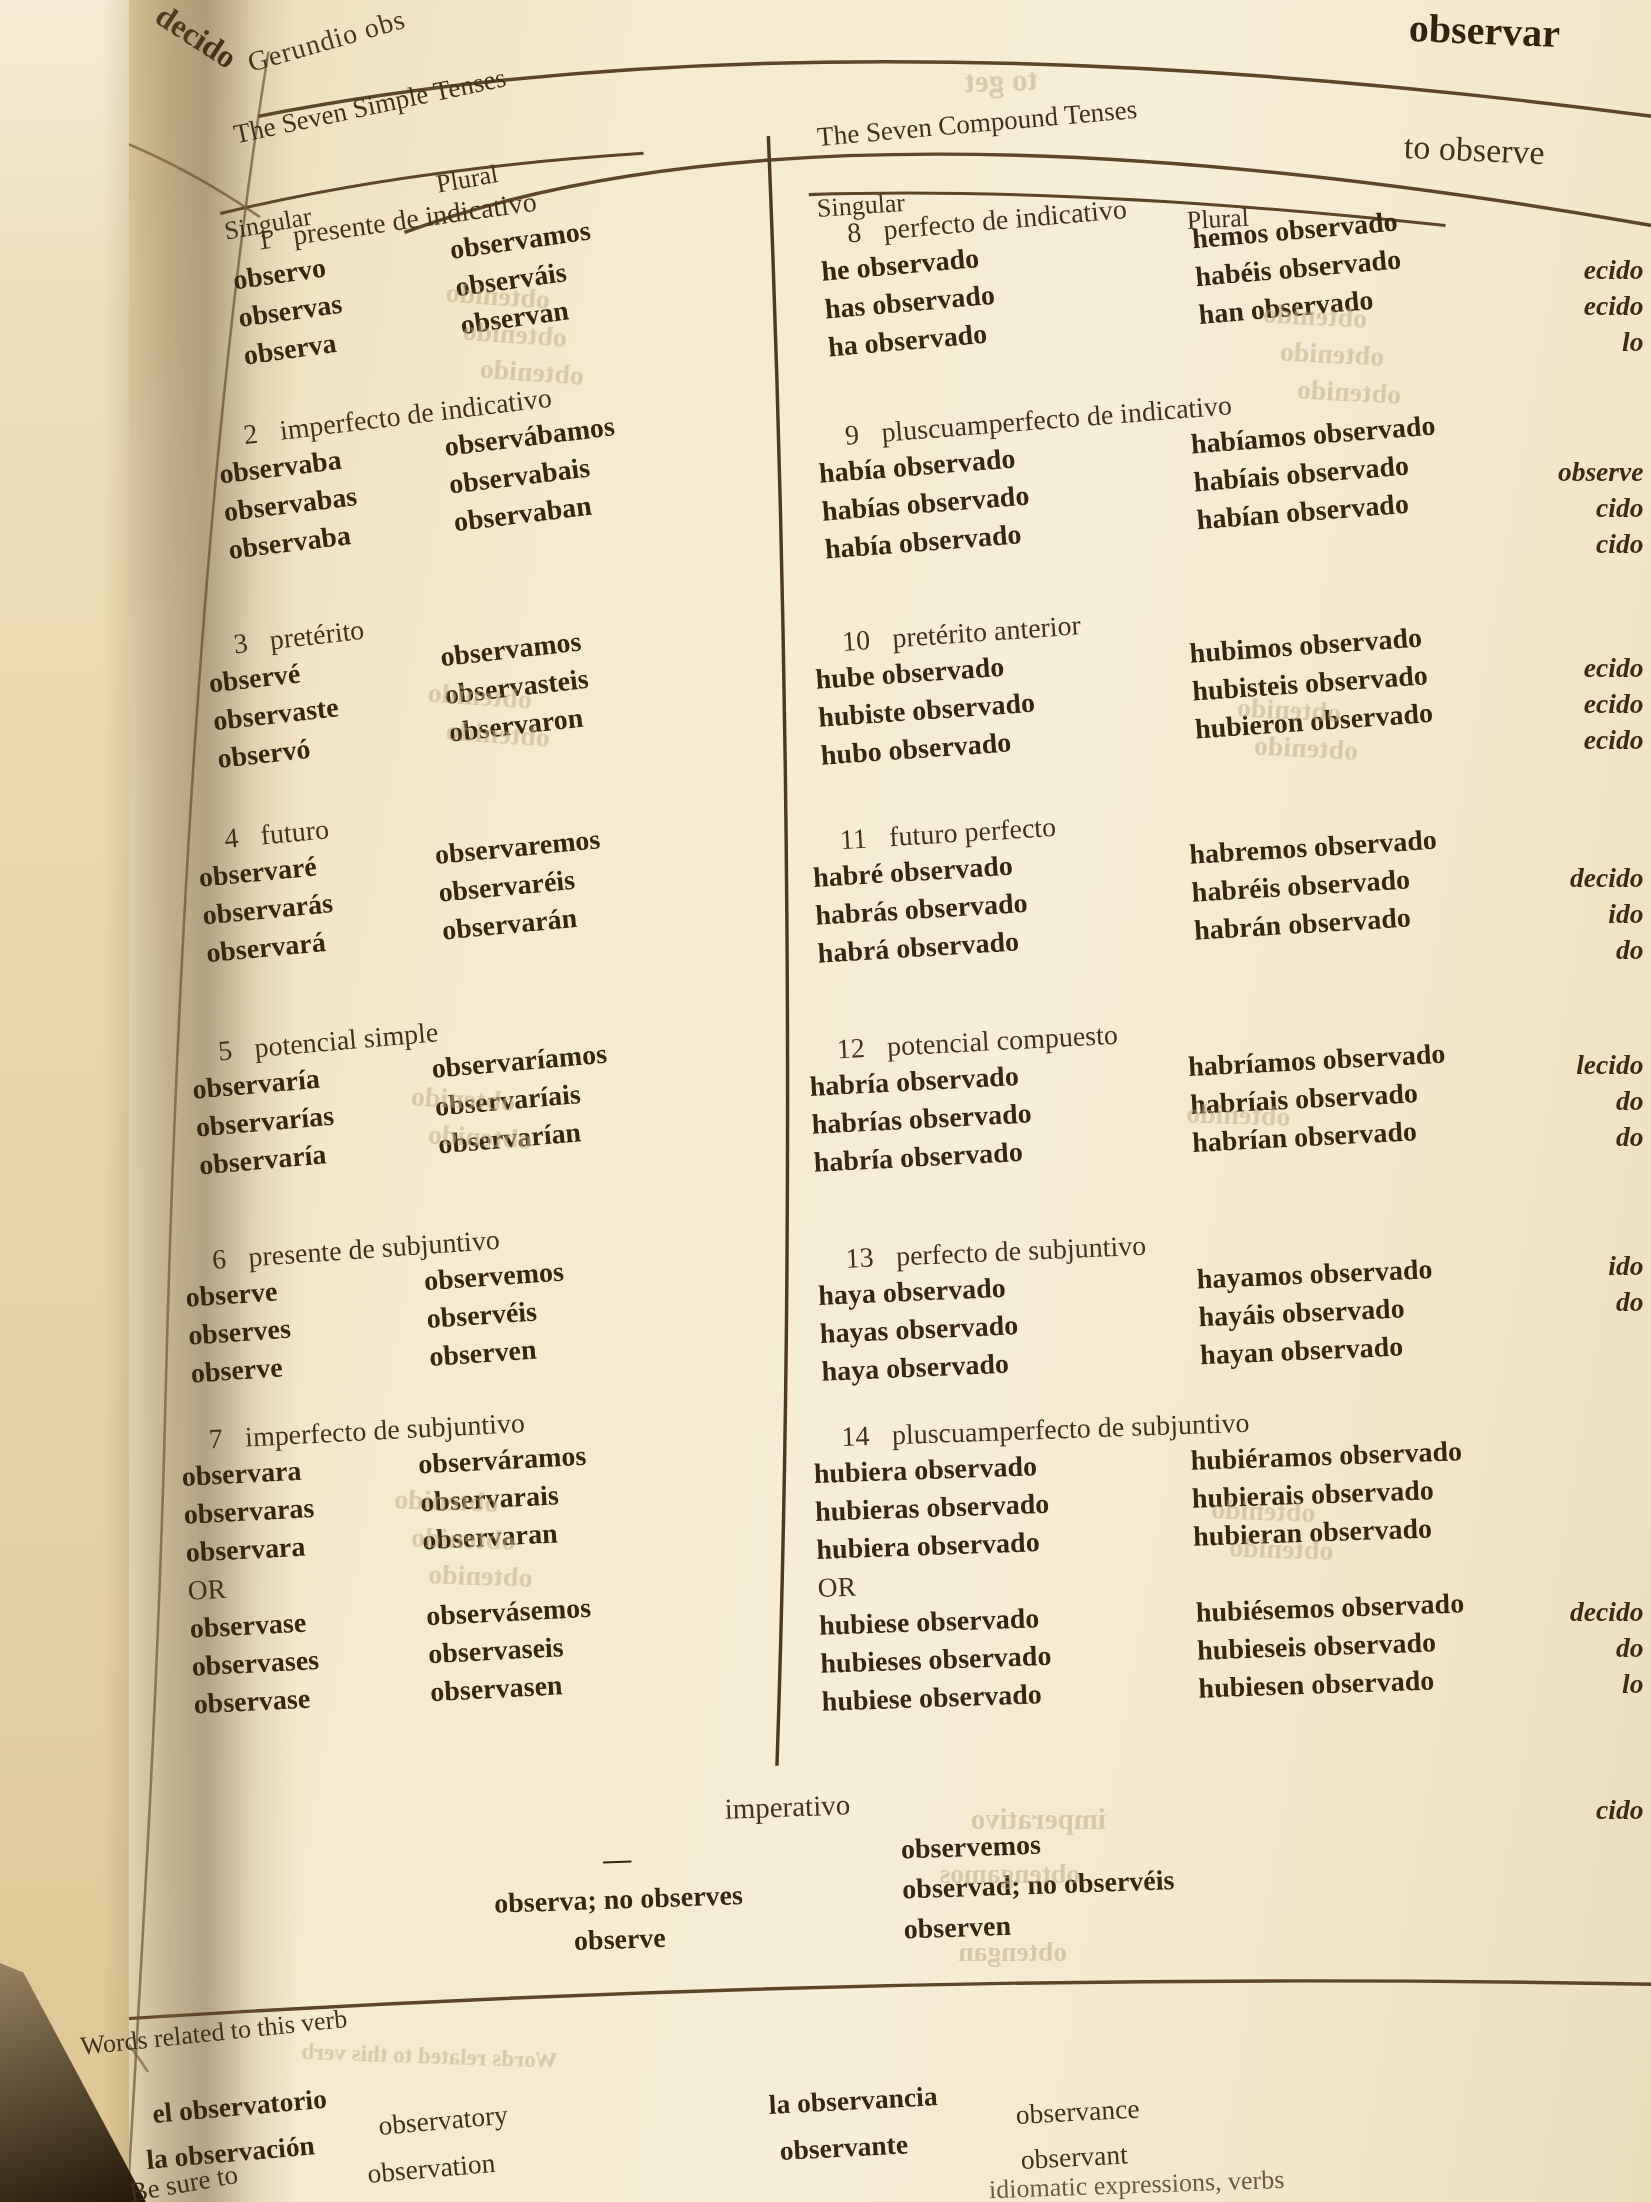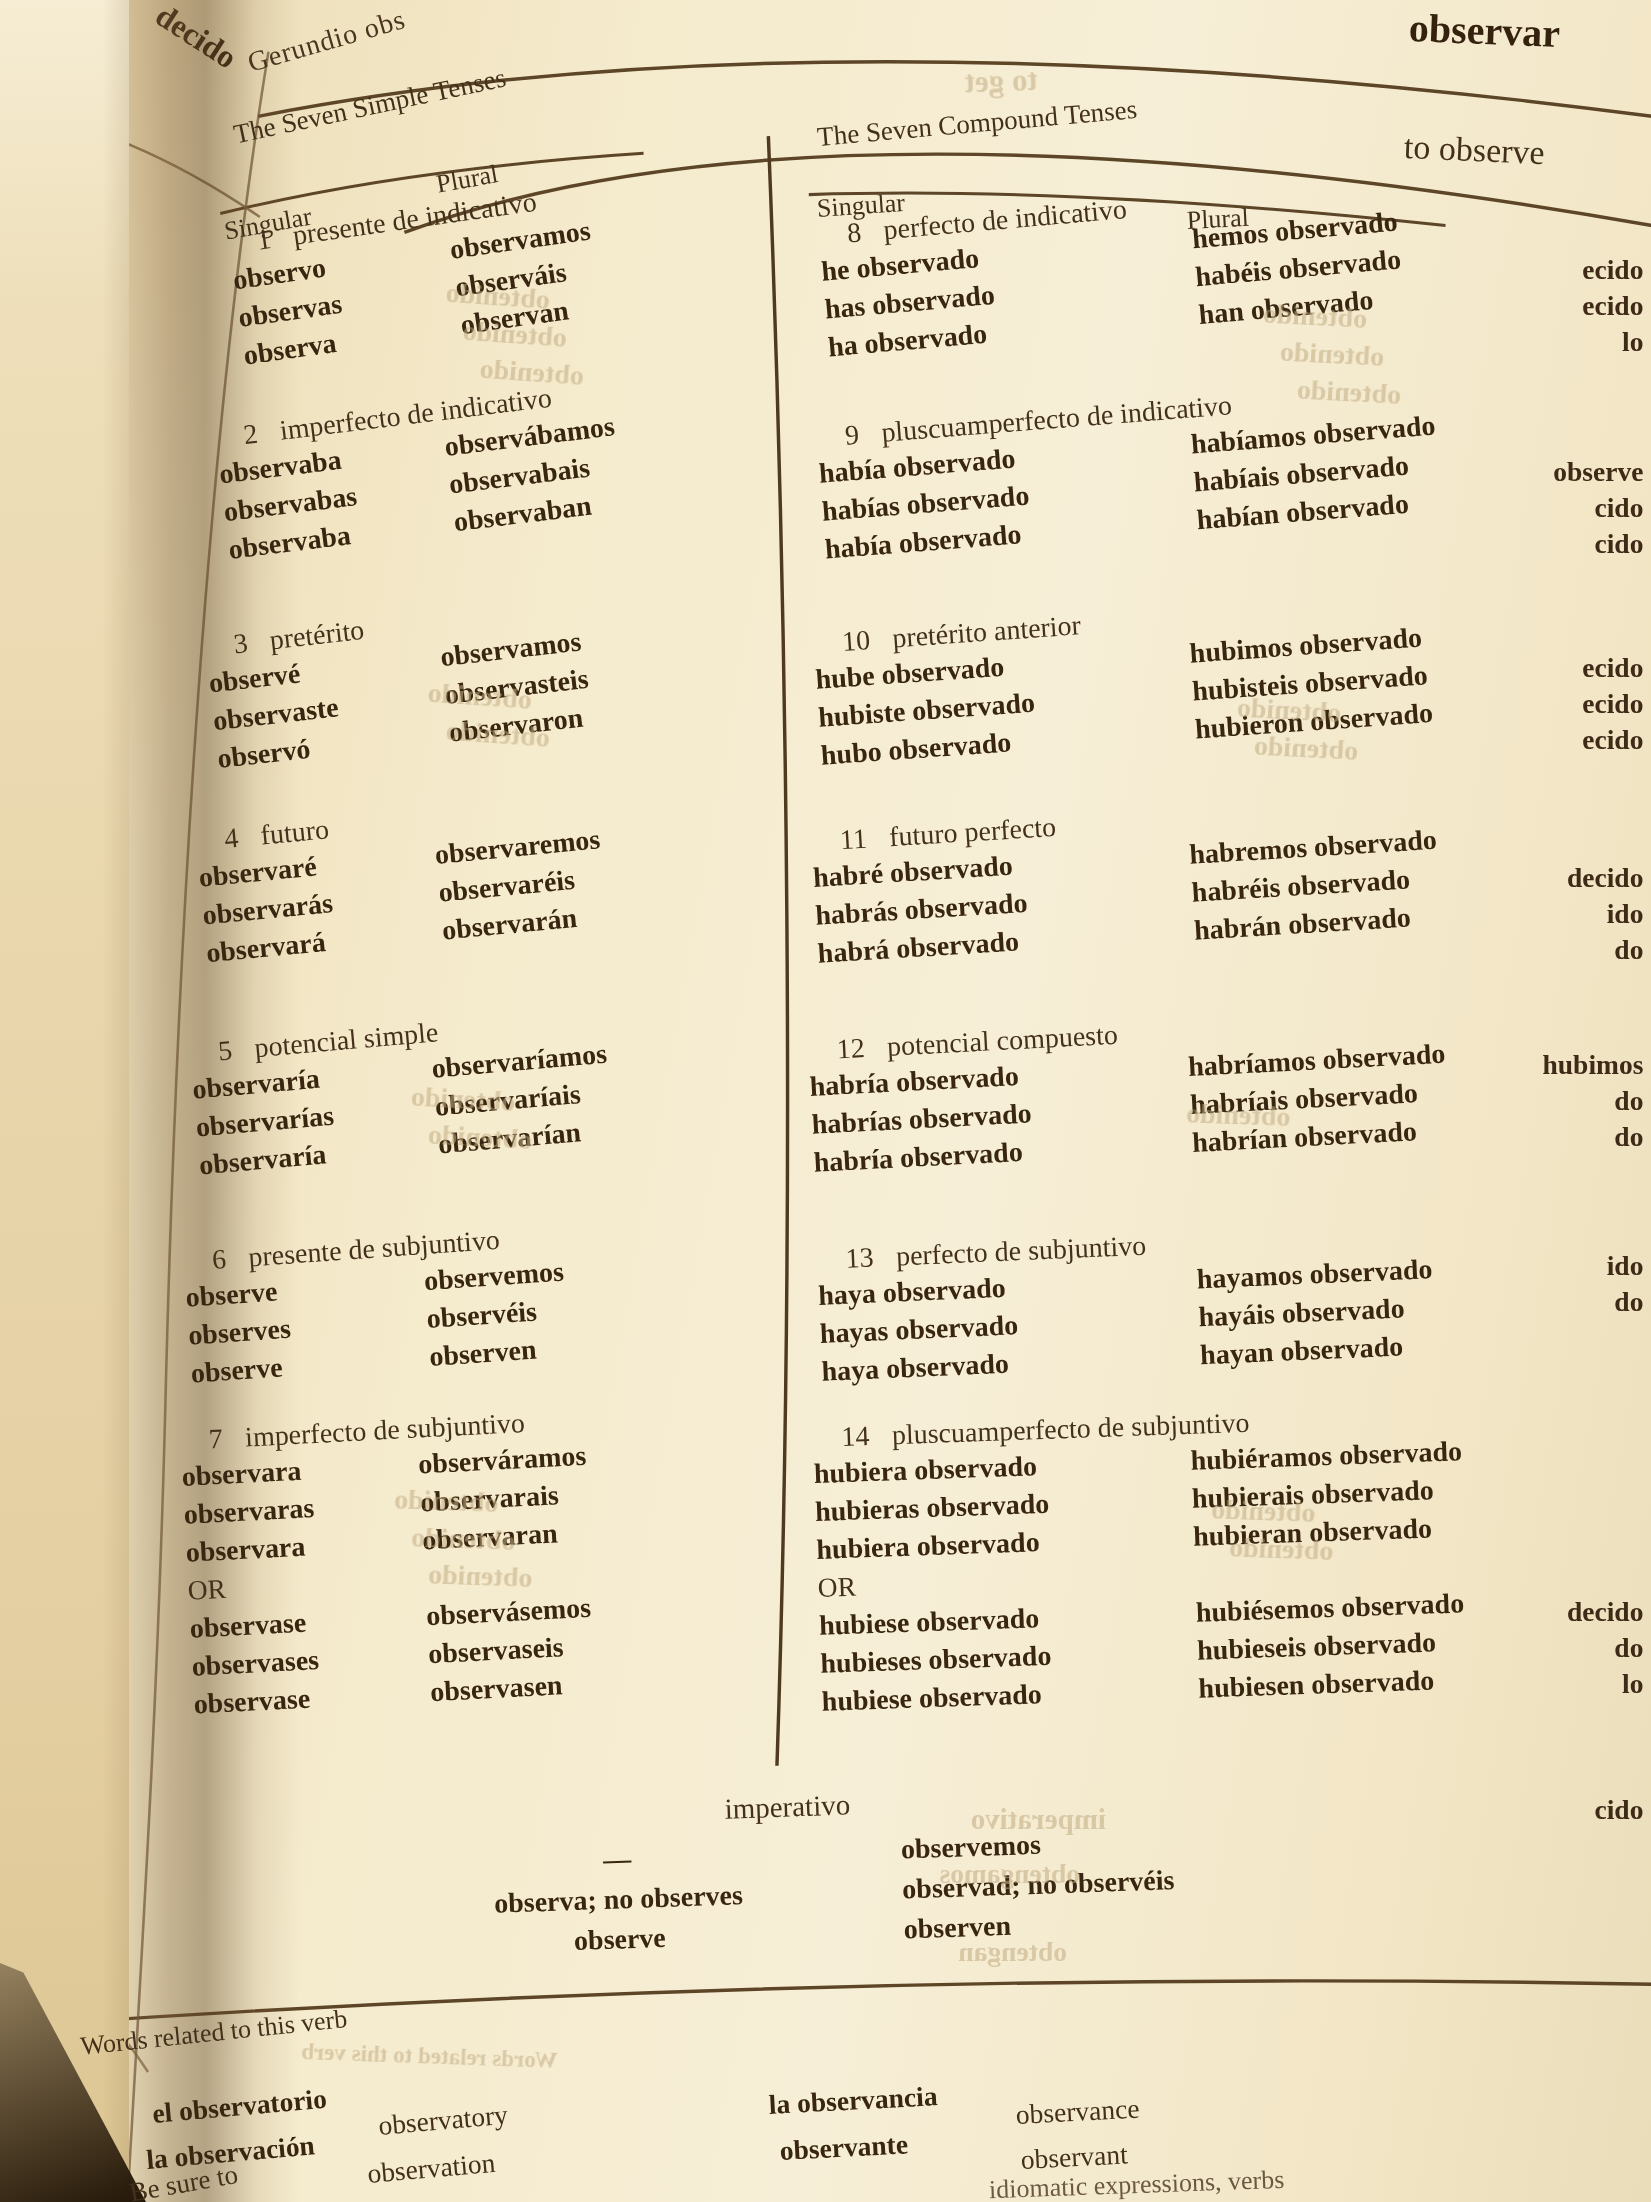--- a/index.html
+++ b/index.html
@@ -22,21 +22,21 @@
   }
   #corner-wedge{
     position:absolute;left:0;top:1963px;width:146px;height:239px;
     background:linear-gradient(160deg,#3a291773,#241708);
     clip-path:polygon(0 0,16% 4%,100% 100%,0 100%);
   }
   .frag{
     position:absolute;right:8.6px;white-space:nowrap;
     font-weight:bold;font-size:27.5px;line-height:36px;color:#3e2a16;text-align:right;
   }
-  .frag-line{display:block;}
+  .frag-line{display:block;font-style:italic;}
   #corner-word{
     position:absolute;left:169px;top:-3.4px;font-weight:bold;font-size:32px;color:#3a2712;
     transform:rotate(33deg);transform-origin:0 0;white-space:nowrap;
   }
   
   #gerundio{
     position:absolute;left:244px;top:48px;font-size:28px;letter-spacing:0.9px;color:#4a3520;
     transform:rotate(-16deg);transform-origin:0 0;white-space:nowrap;
   }
   #verb-title{
@@ -119,21 +119,21 @@
       <span class="frag-line">ecido</span>
       <span class="frag-line">ecido</span>
       <span class="frag-line">ecido</span>
     </div>
     <div class="frag" style="top: 860px;">
       <span class="frag-line">decido</span>
       <span class="frag-line">ido</span>
       <span class="frag-line">do</span>
     </div>
     <div class="frag" style="top: 1047px;">
-      <span class="frag-line">hubimos</span>
+      <span class="frag-line">lecido</span>
       <span class="frag-line">do</span>
       <span class="frag-line">do</span>
     </div>
     <div class="frag" style="top: 1248px;">
       <span class="frag-line">ido</span>
       <span class="frag-line">do</span>
     </div>
     <div class="frag" style="top: 1594px;">
       <span class="frag-line">decido</span>
       <span class="frag-line">do</span>

